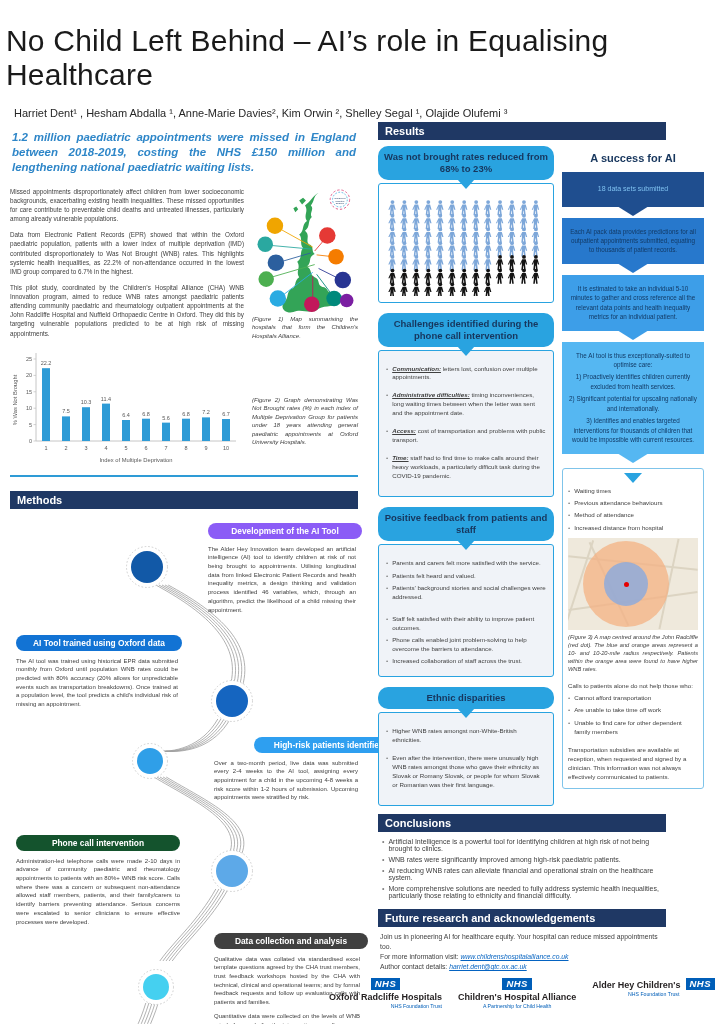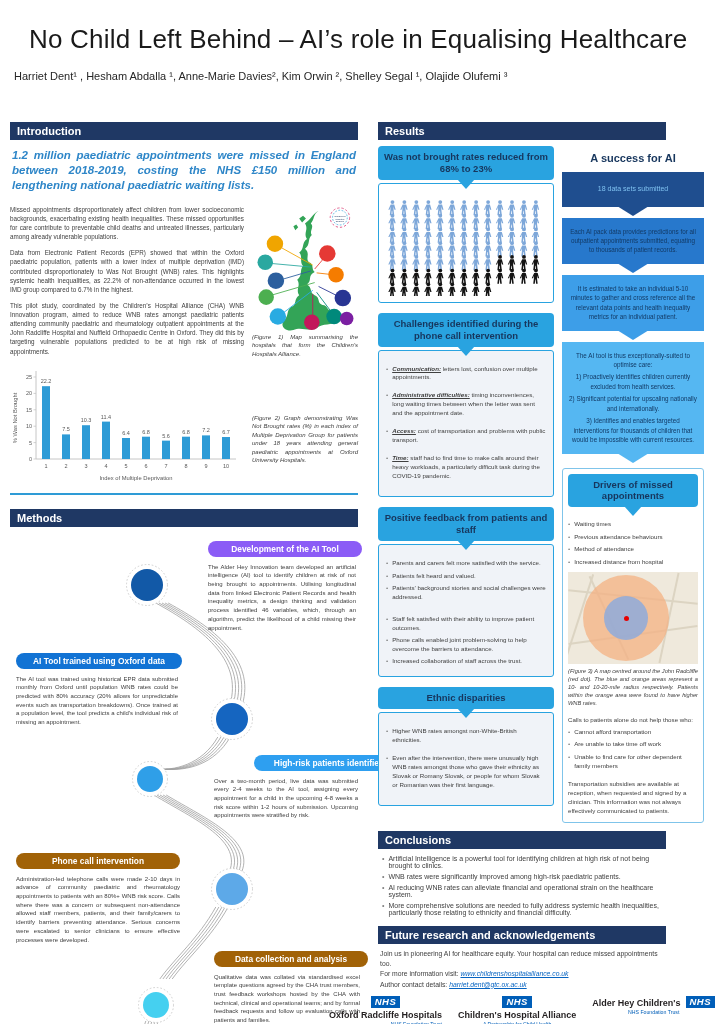--- a/index.html
+++ b/index.html
@@ -1,20 +1,20 @@
 <!DOCTYPE html>
 <html><head>
 <meta charset="utf-8">
 <style>
   html,body{margin:0;padding:0;}
   body{width:724px;height:1024px;background:#fff;font-family:"Liberation Sans",sans-serif;position:relative;overflow:hidden;color:#404040;}
   .poster{position:absolute;inset:0;}
 
   
-  .title{font-size:26px;color:#1a1a1a;margin:24px 14px 0 29px;font-weight:400;letter-spacing:.2px;}
+  .title{font-size:30px;color:#1a1a1a;margin:24px 14px 0 6px;font-weight:400;letter-spacing:.2px;}
   .authors{font-size:11px;color:#262626;margin:15px 14px 0 14px;}
   .affil{font-size:9px;color:#262626;margin:11px 14px 0 14px;}
 
   
   .navy-bar{background:#1f3864;color:#fff;font-weight:bold;font-size:11px;padding:3px 7px;}
 
   
   #left-col{position:absolute;left:10px;top:122px;width:348px;}
   #right-col{position:absolute;left:378px;top:122px;width:288px;}
 
@@ -37,21 +37,21 @@
   #methods-canvas{position:relative;height:556px;}
   #snake{position:absolute;left:0;top:0;width:348px;height:556px;}
   .pill{position:absolute;border-radius:9px;color:#fff;font-weight:bold;font-size:8.4px;text-align:center;padding:3px 4px;}
   .step-text{position:absolute;font-size:6px;line-height:1.45;text-align:justify;color:#404040;}
 
   
   .res-flex{display:flex;margin-top:6px;}
   .res-left{width:184px;margin-right:8px;}
   .res-right{width:146px;}
 
-  .blue-head{background:#29a3e0;border-radius:4px;color:#17365d;font-weight:bold;text-align:center;font-size:9.5px;line-height:1.25;padding:5px 6px;position:relative;z-index:2;}
+  .blue-head{background:#29a3e0;border-radius:10px;color:#17365d;font-weight:bold;text-align:center;font-size:9.5px;line-height:1.25;padding:5px 6px;position:relative;z-index:2;}
   .tail{width:0;height:0;border-left:9px solid transparent;border-right:9px solid transparent;border-top:10px solid #29a3e0;margin:-1px auto -6px;position:relative;z-index:2;}
   .box-body{border:1.5px solid #29a3e0;border-radius:3px;background:#fff;padding:10px 7px 6px 7px;font-size:6.2px;line-height:1.45;}
   .soft{background:#f0f3f8;}
   .b{display:flex;margin-bottom:3.5px;}
   .b::before{content:"\2022";color:#7f7f7f;margin-right:4px;flex:0 0 auto;}
   .b-sp{margin-bottom:9px;}
   .gap{height:9px;}
   .lead{font-weight:bold;font-style:italic;text-decoration:underline;}
   .mb{margin-bottom:10px;}
 
@@ -95,21 +95,20 @@
 </style>
 </head>
 <body>
 
 <div class="poster">
 
   <div class="title">No Child Left Behind – AI’s role in Equalising Healthcare</div>
   <div class="authors">Harriet Dent¹ , Hesham Abdalla ¹, Anne-Marie Davies², Kim Orwin ², Shelley Segal ¹, Olajide Olufemi ³</div>
 
   <div id="left-col">
-    <div class="navy-bar">Introduction</div>
     <div class="intro-lead">1.2 million paediatric appointments were missed in England between 2018-2019, costing the NHS £150 million and lengthening national paediatric waiting lists.</div>
 
     <div class="intro-flex">
       <div class="intro-left">
         <div class="para">Missed appointments disproportionately affect children from lower socioeconomic backgrounds, exacerbating existing health inequalities. These missed opportunities for care contribute to preventable child deaths and untreated illnesses, particularly among already vulnerable populations.</div>
         <div class="para">Data from Electronic Patient Records (EPR) showed that within the Oxford paediatric population, patients with a lower index of multiple deprivation (IMD) contributed disproportionately to Was Not Brought (WNB) rates. This highlights systemic health inequalities, as 22.2% of non-attendance occurred in the lowest IMD group compared to 6.7% in the highest.</div>
         <div class="para">This pilot study, coordinated by the Children’s Hospital Alliance (CHA) WNB Innovation program, aimed to reduce WNB rates amongst paediatric patients attending community paediatric and rheumatology outpatient appointments at the John Radcliffe Hospital and Nuffield Orthopaedic Centre in Oxford. They did this by targeting vulnerable populations predicted to be at high risk of missing appointments.</div>
         <svg id="wnb-chart" xmlns="http://www.w3.org/2000/svg" viewBox="0 0 234 118">
             <text class="ctick" x="22" y="96" text-anchor="end">0</text>
             <line x1="23.5" x2="26" y1="94" y2="94" stroke="#bfbfbf" stroke-width="0.7"></line>
@@ -249,24 +248,24 @@
 
         <div class="pill" style="left:198px;top:14px;width:146px;background:#8b5cf6;">Development of the AI Tool</div>
         <div class="step-text" style="left:198px;top:36px;width:148px;">The Alder Hey Innovation team developed an artificial intelligence (AI) tool to identify children at risk of not being brought to appointments. Utilising longitudinal data from linked Electronic Patient Records and health inequality metrics, a design thinking and validation process identified 46 variables, which, through an algorithm, predict the likelihood of a child missing their appointment.</div>
 
         <div class="pill" style="left:6px;top:126px;width:158px;background:#1273d4;">AI Tool trained using Oxford data</div>
         <div class="step-text" style="left:6px;top:148px;width:162px;">The AI tool was trained using historical EPR data submitted monthly from Oxford until population WNB rates could be predicted with 80% accuracy (20% allows for unpredictable events such as transportation breakdowns). Once trained at a population level, the tool predicts a child’s individual risk of missing an appointment.</div>
 
         <div class="pill" style="left:204px;top:228px;width:142px;background:#2e9ff0;margin-left:40px;">High-risk patients identified</div>
         <div class="step-text" style="left:204px;top:250px;width:144px;">Over a two-month period, live data was submitted every 2-4 weeks to the AI tool, assigning every appointment for a child in the upcoming 4-8 weeks a risk score within 1-2 hours of submission. Upcoming appointments were stratified by risk.</div>
 
-        <div class="pill" style="left:6px;top:326px;width:156px;background:#a16207;">Phone call intervention</div>
+        <div class="pill" style="left:6px;top:326px;width:156px;background:#14532d;">Phone call intervention</div>
         <div class="step-text" style="left:6px;top:348px;width:164px;">Administration-led telephone calls were made 2-10 days in advance of community paediatric and rheumatology appointments to patients with an 80%+ WNB risk score. Calls where there was a concern or subsequent non-attendance allowed staff members, patients, and their family/carers to identify barriers preventing attendance. Serious concerns were escalated to senior clinicians to ensure effective processes were developed.</div>
 
-        <div class="pill" style="left:204px;top:424px;width:146px;background:#a16207;">Data collection and analysis</div>
+        <div class="pill" style="left:204px;top:424px;width:146px;background:#404040;">Data collection and analysis</div>
         <div class="step-text" style="left:204px;top:446px;width:146px;">
           <div>Qualitative data was collated via standardised excel template questions agreed by the CHA trust members, trust feedback workshops hosted by the CHA with technical, clinical and operational teams; and by formal feedback requests and follow up evaluation calls with patients and families.</div>
           <div style="margin-top:5px;">Quantitative data were collected on the levels of WNB rate before and after the intervention as well as some information on the costs of the programme.</div>
         </div>
       </div>
     </div>
   </div>
 
   <div id="right-col">
     <div class="navy-bar">Results</div>
@@ -690,21 +689,20 @@
         <div class="fbox f4">
           <div>The AI tool is thus exceptionally-suited to optimise care:</div>
           <div class="numlist">
               <div>1)  Proactively identifies children currently excluded from health services.</div>
               <div>2)  Significant potential for upscaling nationally and internationally.</div>
               <div>3)  Identifies and enables targeted interventions for thousands of children that would be impossible with current resources.</div>
             </div>
         </div>
 
         <div class="drivers">
-          <div class="blue-head">Drivers of missed appointments</div>
           <div class="tail"></div>
           <div style="padding-top:10px;">
             <div>
                 <div class="b">Waiting times</div>
                 <div class="b">Previous attendance behaviours</div>
                 <div class="b">Method of attendance</div>
                 <div class="b">Increased distance from hospital</div>
               </div>
             <div id="map3">
               <div class="road" style="left:10px;top:0;width:1.5px;height:92px;transform:rotate(18deg);"></div>

